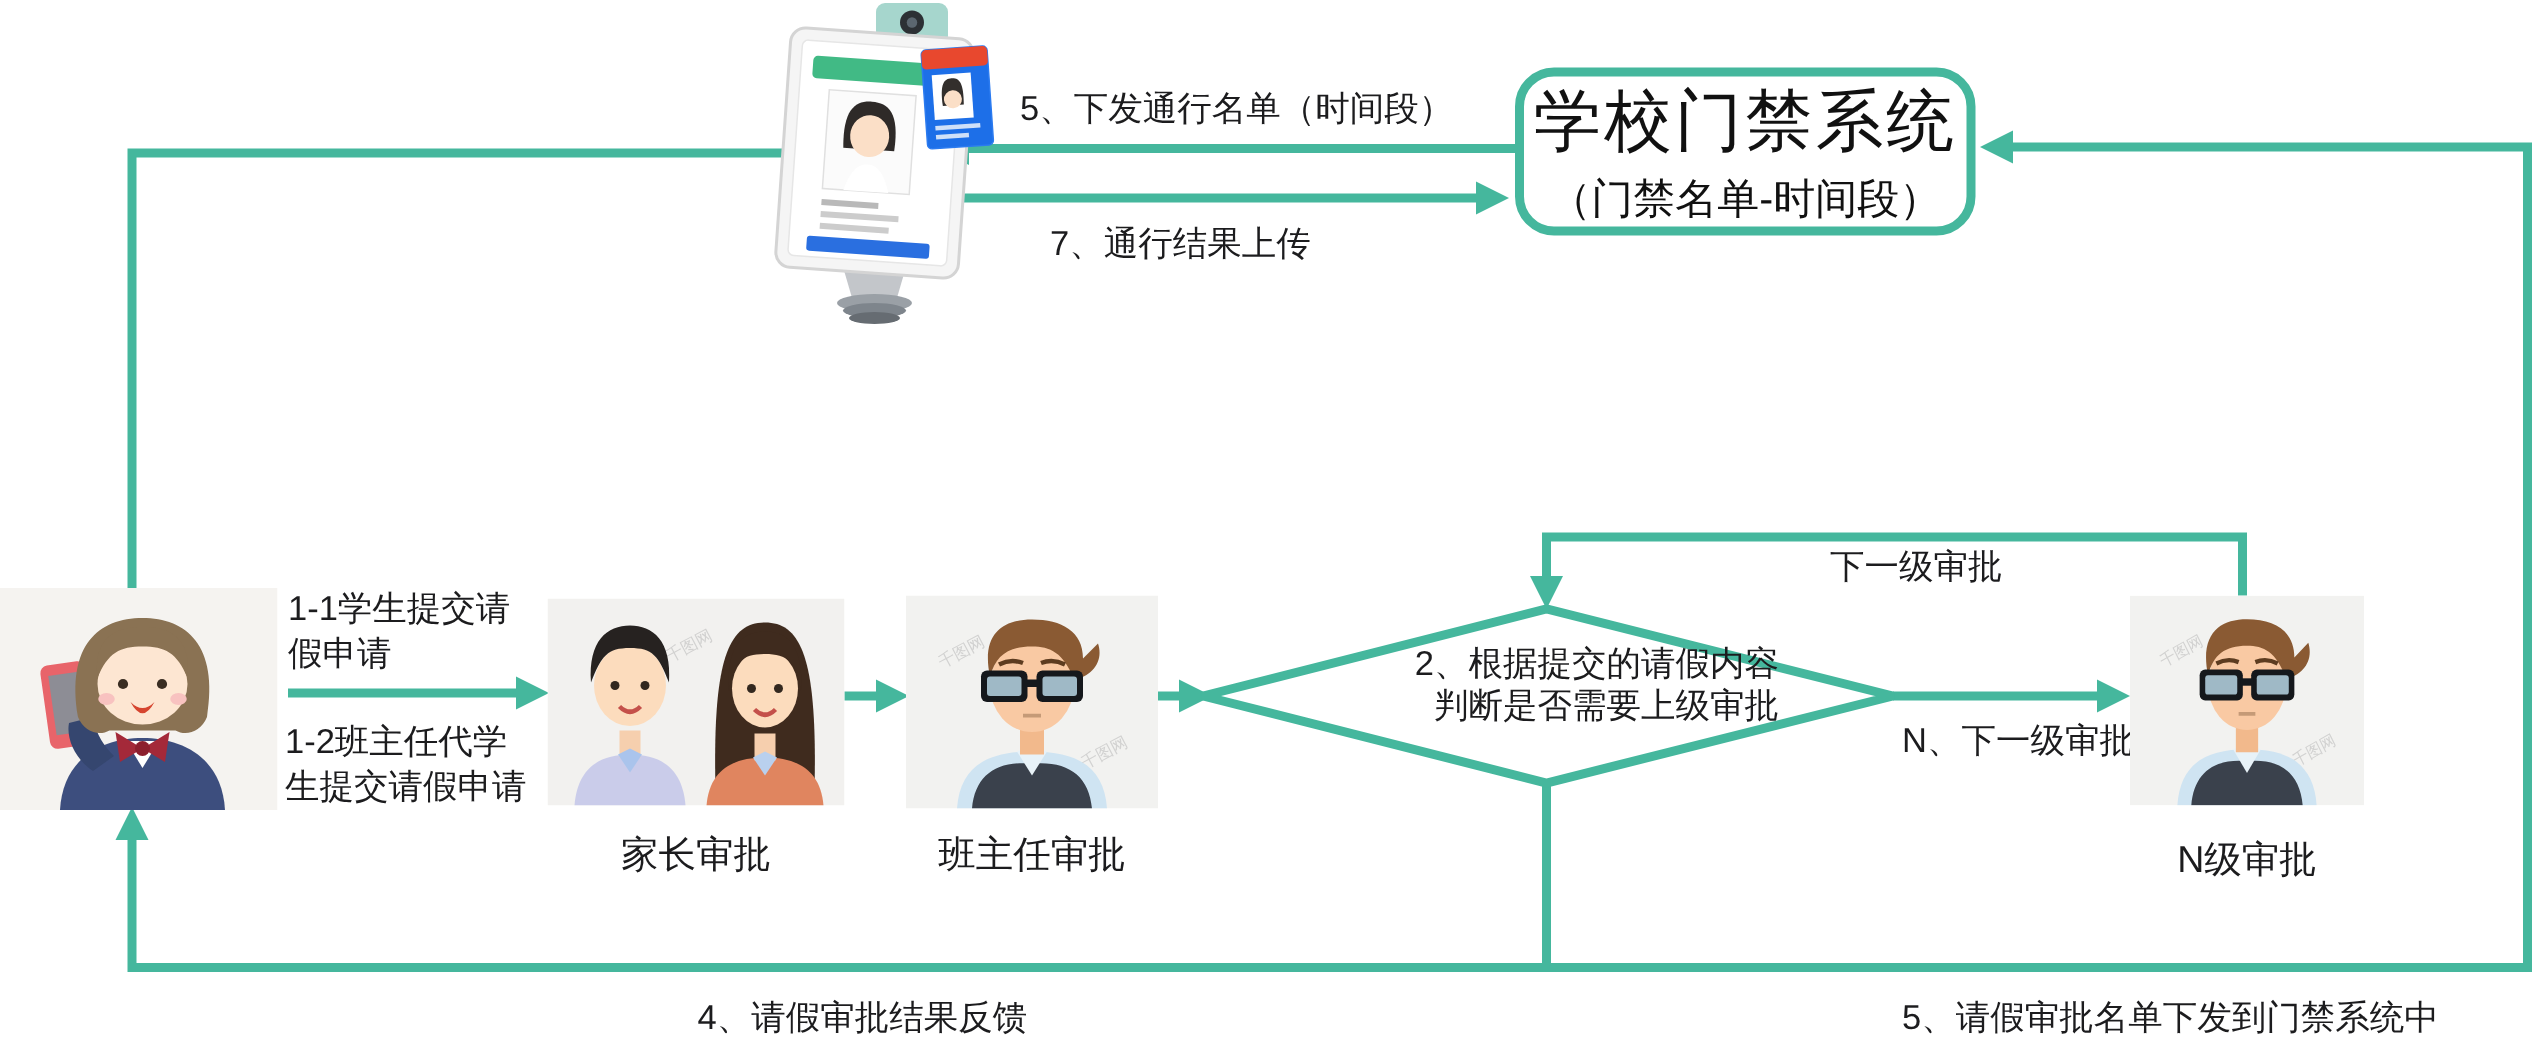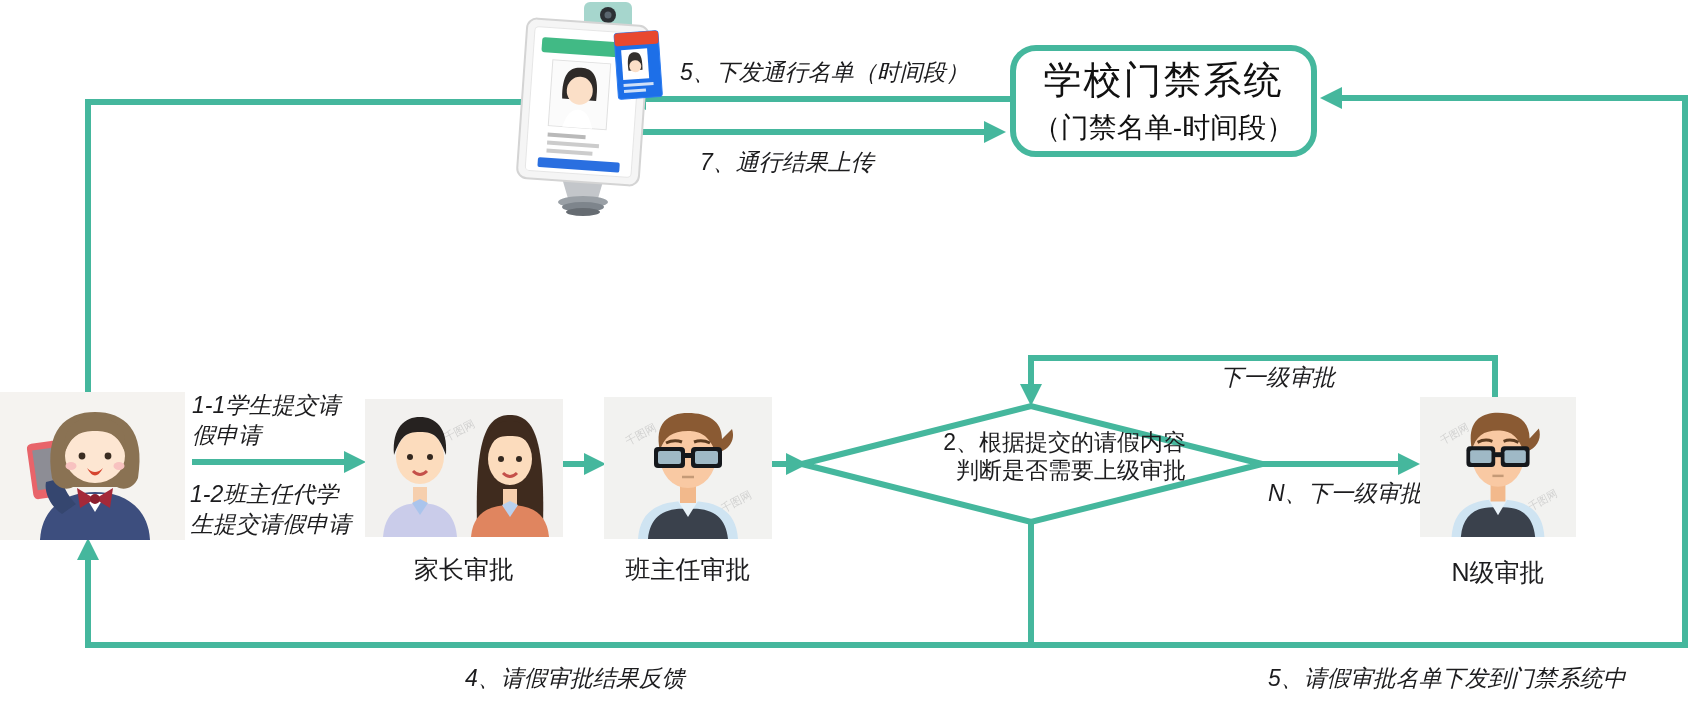--- a/index.html
+++ b/index.html
@@ -3,26 +3,26 @@
 <meta charset="utf-8">
 <style>
   :root { --accent:#45b79d; --text:#1c1c1e; }
   * { margin:0; padding:0; box-sizing:border-box; }
   html,body { background:#fff; }
   body { font-family:"Liberation Sans","DejaVu Sans",sans-serif; color:var(--text); }
   .canvas { position:relative; width:1691px; height:706px; background:#fff; overflow:hidden; }
   svg.connectors { position:absolute; left:0; top:0; width:1691px; height:706px; }
   .conn { stroke:var(--accent); stroke-width:6; fill:none; stroke-linejoin:miter; }
   .arrow { fill:var(--accent); stroke:none; }
-  .lbl { position:absolute; font-size:23px; line-height:30px; color:var(--text); white-space:pre-line;font-style:italic; }
+  .lbl { position:absolute; font-size:23px; line-height:30px; color:var(--text); white-space:pre-line; }
   .caption { position:absolute; font-size:25px; color:var(--text); text-align:center; }
   .sysbox { position:absolute; left:1010px; top:45px; width:307px; height:112px;
             border:6px solid var(--accent); border-radius:26px; background:#fff;
             display:flex; flex-direction:column; align-items:center; justify-content:center; z-index:3; }
-  .sysbox .title { font-size:38px; letter-spacing:2px; color:#111; }
+  .sysbox .title { font-size:45px; letter-spacing:2px; color:#111; }
   .sysbox .subtitle { font-size:28px; margin-top:3px; color:#111; }
   .decision-text { position:absolute; left:884px; top:428px; width:302px; text-align:right;
                    font-size:23px; line-height:28px; white-space:pre-line; z-index:2; }
   .illus { position:absolute; z-index:2; }
   .wm { font-size:11px; fill:#b8b8b8; opacity:.55; }
 </style>
 </head>
 <body>
 
 <div class="canvas">

